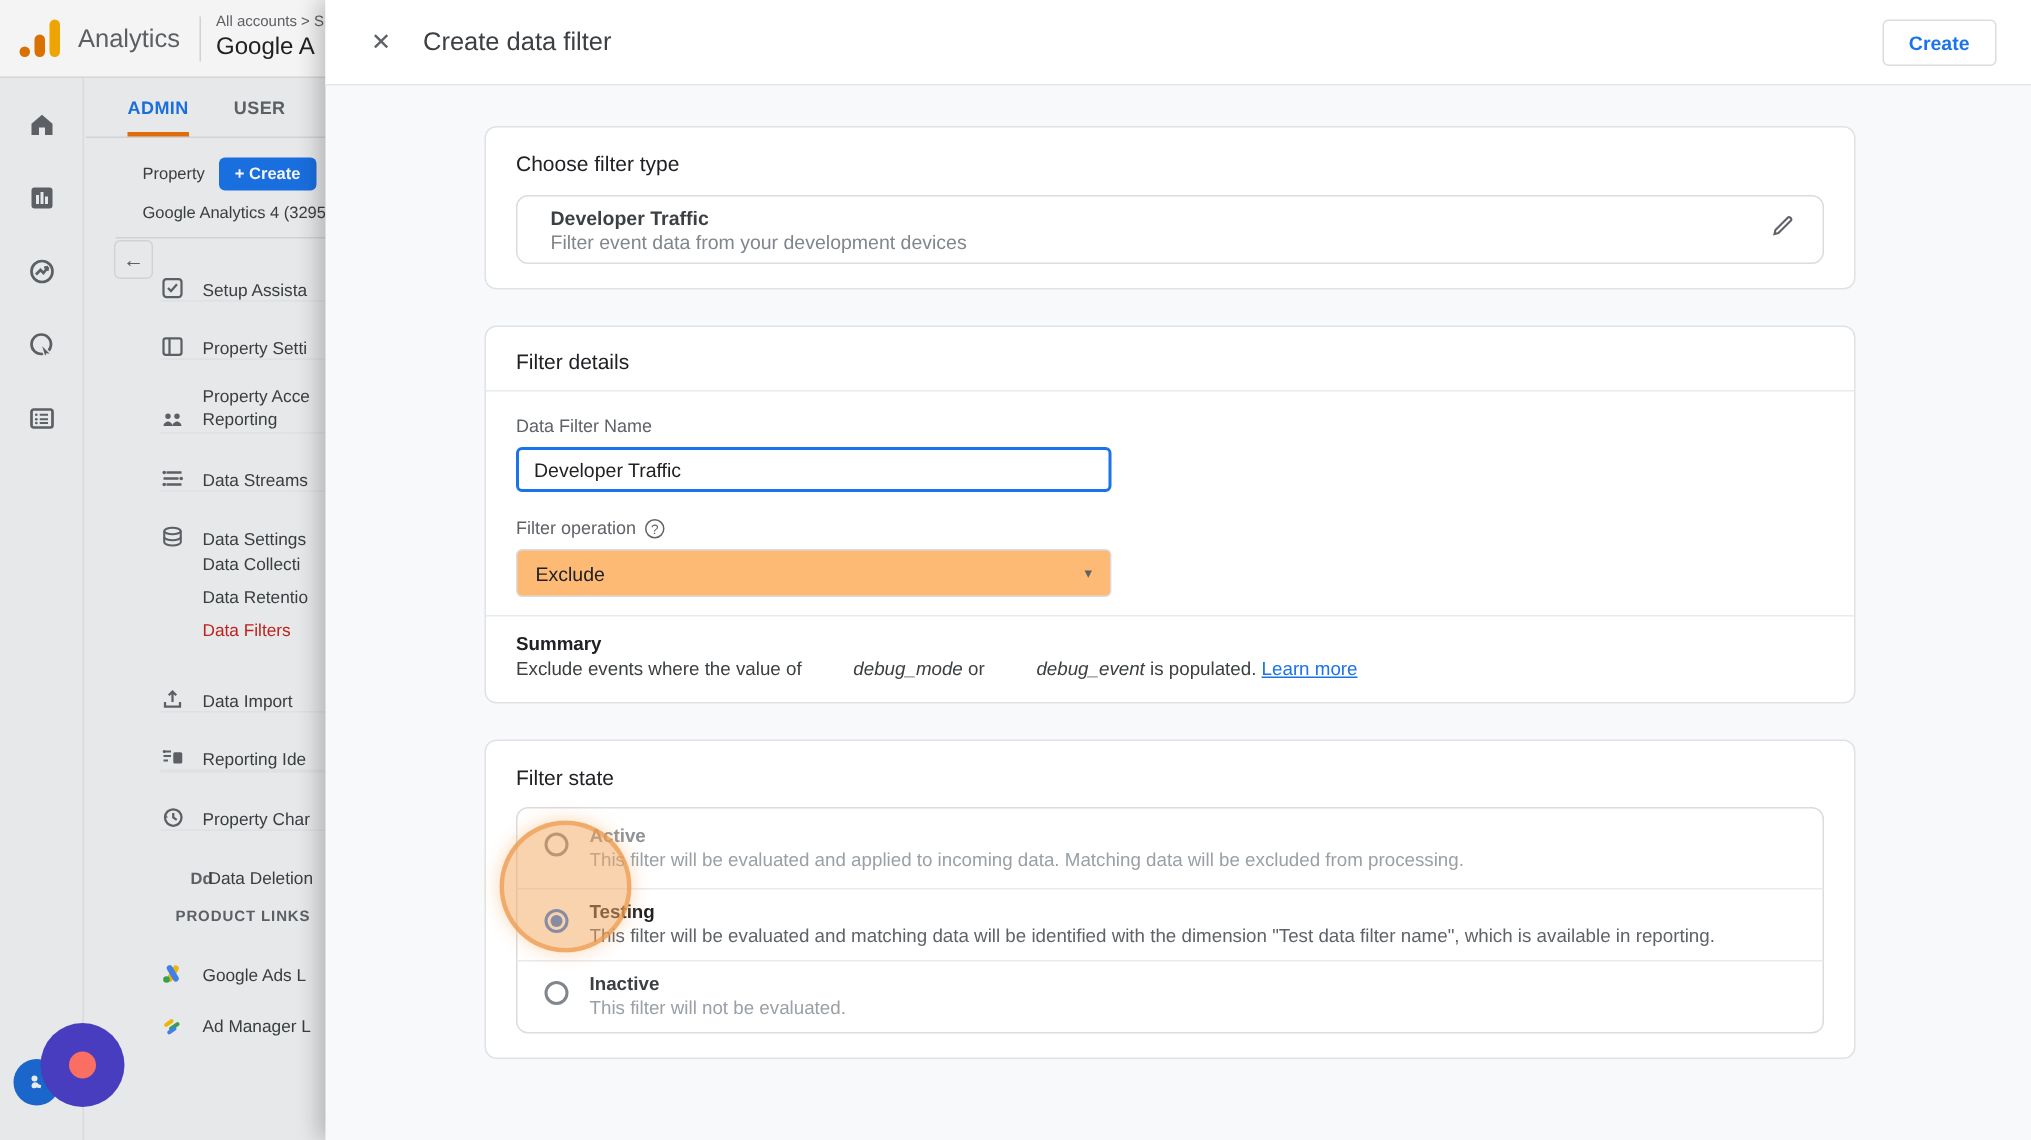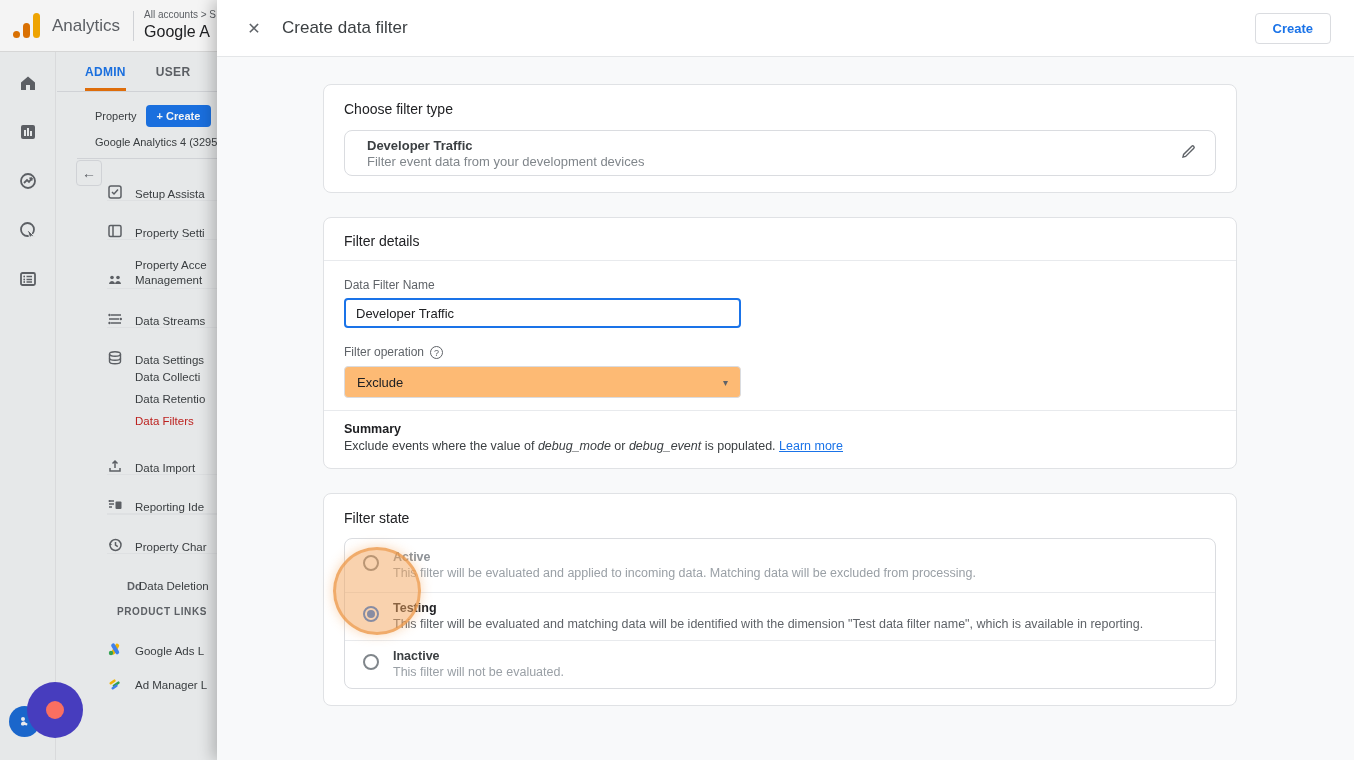--- a/index.html
+++ b/index.html
@@ -78,21 +78,21 @@
     font-size:13px; color:#202124; padding:0 10px; outline:none; font-family:inherit; background:#fff; }
   .op-row { display:flex; align-items:flex-end; gap:6px; margin-top:17px; }
   .help-ic { width:13px; height:13px; border:1px solid #5f6368; border-radius:50%; font-size:9px; color:#5f6368;
     display:flex; align-items:center; justify-content:center; }
   .select { margin-top:7px; width:397px; height:32px; border:1px solid #dadce0; border-radius:4px; background:#fdba74;
     display:flex; align-items:center; justify-content:space-between; padding:0 12px; font-size:13px; color:#202124; }
   .caret { color:#5f6368; font-size:10px; }
   .summary-sec { padding:11px 20px 15px; }
   .summary-title { font-size:12.5px; font-weight:bold; color:#202124; }
   .summary-text { font-size:12.5px; color:#3c4043; margin-top:3px; }
-  .summary-text em { font-style:italic; }
+  .summary-text em { font-style:italic;margin-left:31px; }
   .learn-link { color:#1a73e8; text-decoration:underline; cursor:pointer; }
 
   .radio-box { margin-top:12px; border:1px solid #dadce0; border-radius:8px; background:#fff; }
   .radio-row { display:flex; gap:14px; padding:8px 18px 9px; align-items:flex-start; }
   .radio-row.mid { padding:11px 18px 12px; }
   .radio-row + .radio-row { border-top:1px solid #e8eaed; }
   .radio { width:16px; height:16px; border:2px solid #80868b; border-radius:50%; margin-top:5px; position:relative; flex:0 0 16px; }
   .radio.sel { border-color:#1a73e8; }
   .radio.sel::after { content:""; position:absolute; inset:2px; border-radius:50%; background:#1a73e8; }
   .r-label { font-size:12.5px; font-weight:bold; color:#202124; }
@@ -198,21 +198,21 @@
           </svg>
         <span>Property Setti</span>
       </div>
       <hr class="msep">
       <div class="mi two">
         <svg width="16" height="16" viewBox="0 0 16 16">
             <circle cx="5" cy="5.5" r="1.8" fill="#5f6368"></circle>
             <circle cx="11" cy="5.5" r="1.8" fill="#5f6368"></circle>
             <path d="M2 12 c0-2 2-3 3-3 s3 1 3 3 Z M8 12 c0-2 2-3 3-3 s3 1 3 3 Z" fill="#5f6368"></path>
           </svg>
-        <span class="lbl2"><span>Property Acce</span><br><span>Management</span></span>
+        <span class="lbl2"><span>Property Acce</span><br><span>Reporting</span></span>
       </div>
       <hr class="msep">
       <div class="mi">
         <svg width="16" height="16" viewBox="0 0 16 16">
             <path d="M4 4 H14 M2 8 H12 M4 12 H14" stroke="#5f6368" stroke-width="1.6"></path>
             <circle cx="2.5" cy="4" r="1.2" fill="#5f6368"></circle>
             <circle cx="13.8" cy="8" r="1.2" fill="#5f6368"></circle>
             <circle cx="2.5" cy="12" r="1.2" fill="#5f6368"></circle>
           </svg>
         <span>Data Streams</span>

